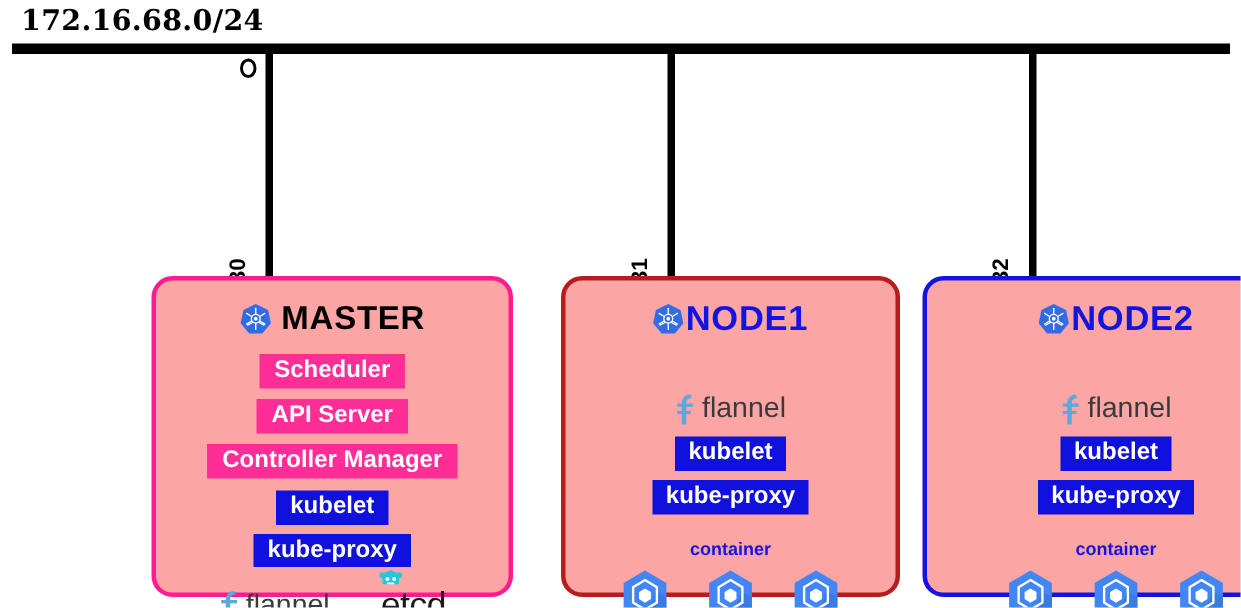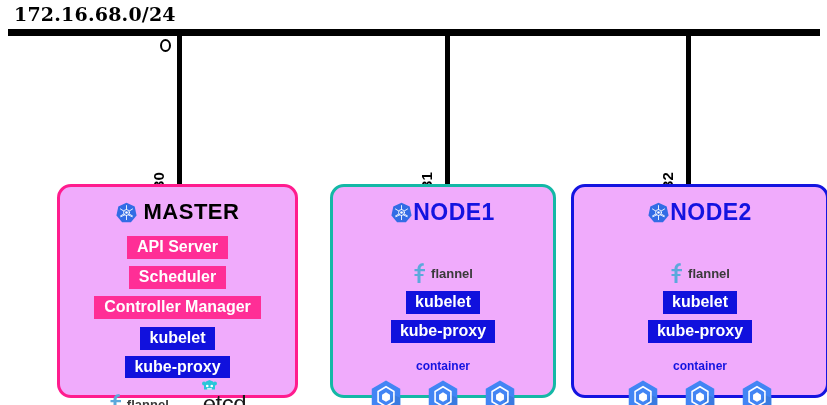--- a/index.html
+++ b/index.html
@@ -65,31 +65,32 @@
     background: #ffffff;
   }
 
   
   .host-box {
     position: absolute;
     top: 184px;
     height: 214px;
     box-sizing: border-box;
     border-radius: 14px;
-    background: #f0abfc;
+    background: #fca5a5;
+    margin-left: 44px;
   }
   #box-master {
     left: 57px;
     width: 241px;
     border: 3px solid #FF1C8E;
   }
   #box-node1 {
     left: 330px;
     width: 226px;
-    border: 3px solid #14b8a6;
+    border: 3px solid #b91c1c;
   }
   #box-node2 {
     left: 571px;
     width: 258px;
     border: 3px solid #1414E0;
   }
 
   .host-title {
     display: flex;
     align-items: center;
@@ -134,23 +135,23 @@
   #box-node1 .chip-blue, #box-node2 .chip-blue { font-size: 16px; padding: 2px 9px; }
 
   .stack { display: flex; flex-direction: column; align-items: center; }
   #master-stack { margin-top: 11px; gap: 7px; }
 
   
   .flannel {
     display: inline-flex;
     align-items: center;
     gap: 3px;
-    font-size: 13px;
+    font-size: 19px;
     color: #3A3A3A;
-    font-weight: bold;
+    font-weight: normal;
   }
   .flannel-mark { line-height: 0; }
 
   
   .etcd {
     display: inline-flex;
     align-items: flex-end;
     font-size: 24px;
     color: #1A1A1A;
     letter-spacing: -0.5px;
@@ -221,22 +222,22 @@
           <line x1="24" y1="70" x2="41" y2="61"></line>
           <line x1="76" y1="70" x2="59" y2="61"></line>
         </g>
         <circle cx="50" cy="50" r="6" fill="#ffffff"></circle>
       </svg>
     </span>
     <span>MASTER</span>
   </div>
 
   <div class="stack" id="master-stack">
+    <span class="chip chip-pink" id="master-sched">Scheduler</span>
     <span class="chip chip-pink" id="master-api">API Server</span>
-    <span class="chip chip-pink" id="master-sched">Scheduler</span>
     <span class="chip chip-pink" id="master-ctrl">Controller Manager</span>
 
     <div class="chip-row" style="margin-top:1px;">
       <span class="chip chip-blue">kubelet</span>
       <span class="chip chip-blue">kube-proxy</span>
     </div>
   </div>
 
   <div id="master-logos">
     <span class="flannel">

